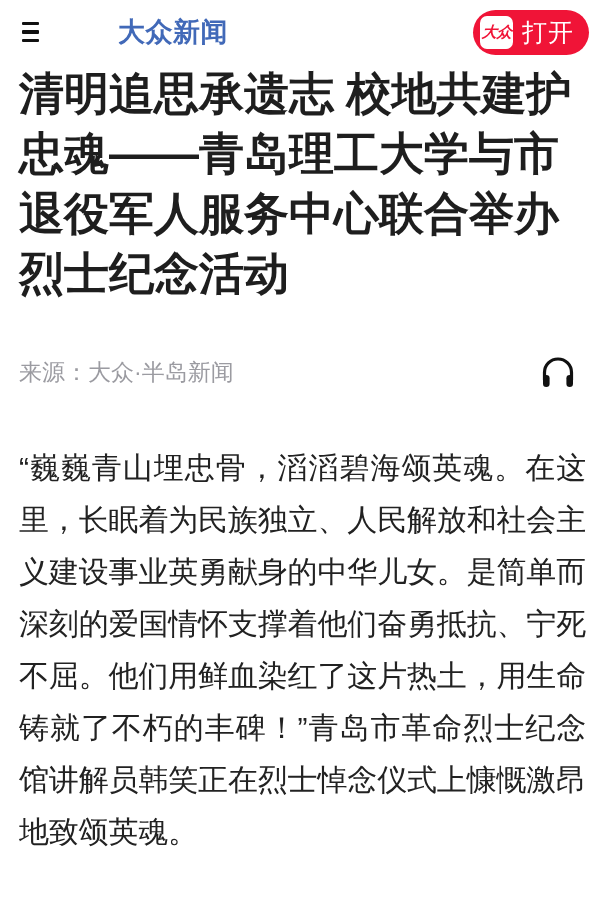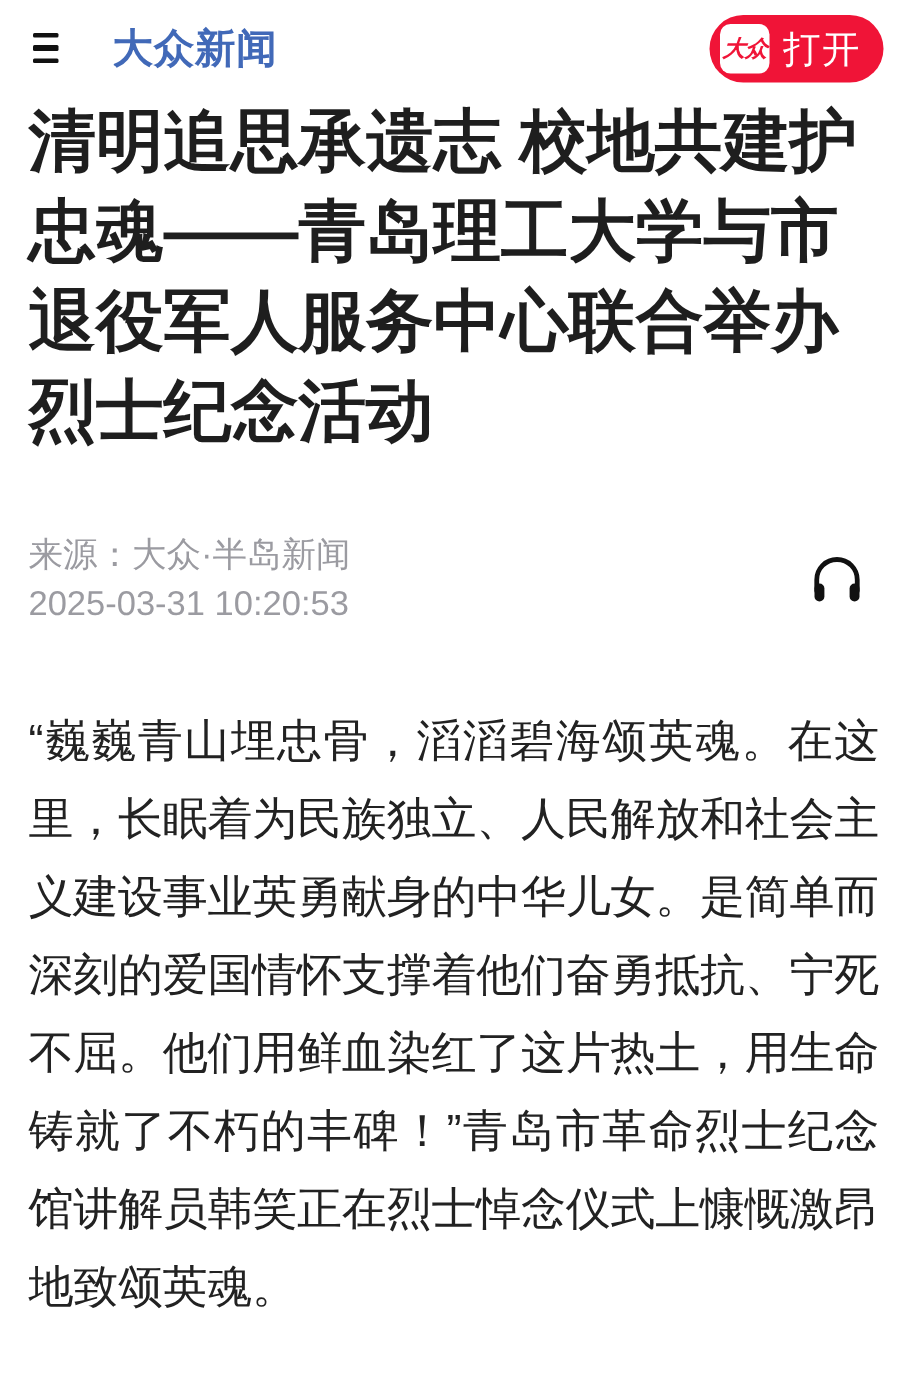--- a/index.html
+++ b/index.html
@@ -18,20 +18,21 @@
     font-family: "Liberation Sans", "DejaVu Sans", sans-serif;
   }
 
   
   .header {
     height: 64px;
     display: flex;
     align-items: center;
     padding: 0 16px 0 22px;
     background: #ffffff;
+    gap: 43px;
   }
   .menu-btn {
     width: 20px; height: 24px;
     display: flex; flex-direction: column; justify-content: center;
     gap: 5px;
     cursor: pointer;
     flex: 0 0 auto;
   }
   .menu-btn .bar {
     width: 17px; height: 3.5px;
@@ -91,22 +92,23 @@
     word-break: break-all;
   }
   .meta-row {
     margin-top: 50px;
     display: flex;
     align-items: center;
     justify-content: space-between;
   }
   .meta-left {
     display: flex;
-    flex-direction: column;
+    flex-direction: row;
     gap: 2px;
+    align-items: flex-end;
   }
   .meta-left span {
     font-size: 23px;
     line-height: 31px;
     color: var(--meta-text);
   }
   .listen-btn {
     background: none; border: none;
     margin-right: 9px;
     cursor: pointer;
@@ -139,21 +141,20 @@
     <span class="open-label">打开</span>
   </button>
 </div>
 
 <div class="article">
   <h1 class="article-title">清明追思承遗志 校地共建护忠魂——青岛理工大学与市退役军人服务中心联合举办烈士纪念活动</h1>
 
   <div class="meta-row">
     <div class="meta-left">
       <span>来源：大众·半岛新闻</span>
-      <span>2025-03-31 10:20:53</span>
     </div>
     <button class="listen-btn">
       <svg width="38" height="37" viewBox="0 0 38 37" fill="none" xmlns="http://www.w3.org/2000/svg">
         <path d="M5.5 26 V18.5 C5.5 11 11.5 5 19 5 C26.5 5 32.5 11 32.5 18.5 V26" stroke="#111111" stroke-width="3.2" stroke-linecap="round" fill="none"></path>
         <rect x="4" y="21" width="6.6" height="12" rx="3.3" fill="#111111"></rect>
         <rect x="27.4" y="21" width="6.6" height="12" rx="3.3" fill="#111111"></rect>
       </svg>
     </button>
   </div>
 

